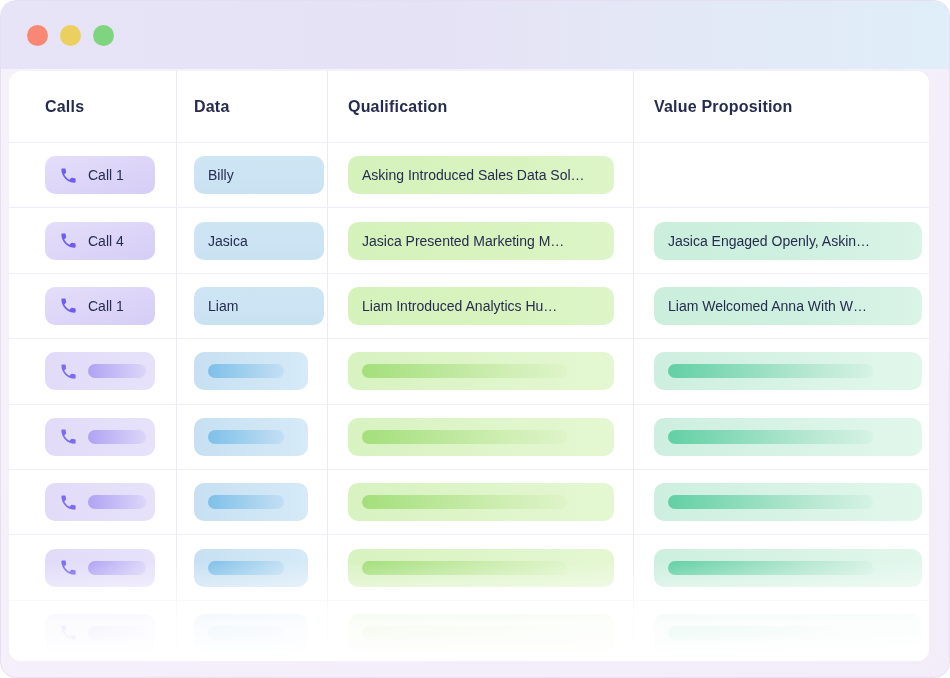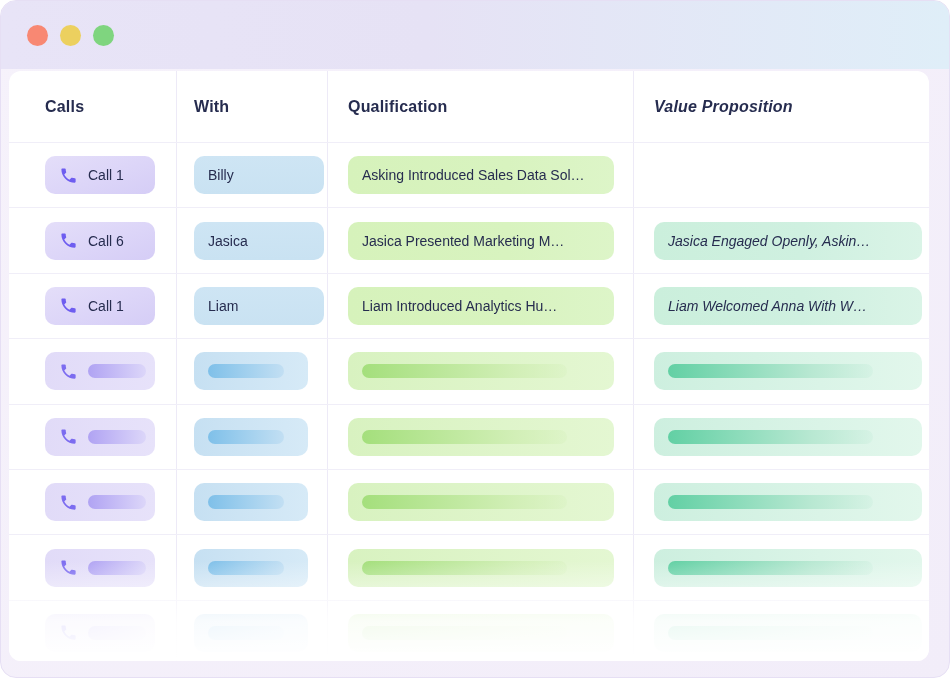--- a/index.html
+++ b/index.html
@@ -28,21 +28,21 @@
     background:var(--panel-bg);border-radius:12px;overflow:hidden;
   }
   .row{display:grid;grid-template-columns:168px 151px 306px 1fr;}
   .row.header{height:72px;border-bottom:1px solid var(--row-divider);}
   .row.data, .row.skeleton{height:65.4px;border-bottom:1px solid var(--row-divider);}
   .cell{display:flex;align-items:center;height:100%;overflow:hidden;}
   .cell.b{border-right:1px solid var(--divider);}
   .cell.c1{padding-left:36px;}
   .cell.c2{padding-left:17px;}
   .cell.c3{padding-left:20px;}
-  .cell.c4{padding-left:20px;font-style:italic;}
+  .cell.c4{padding-left:20px;}
   .hdr{font-size:16px;font-weight:700;color:var(--text-dark);letter-spacing:.2px;}
   .pill{
     height:38px;border-radius:10px;display:flex;align-items:center;
     padding:0 14px;font-size:14px;font-weight:500;color:var(--text-dark);
     white-space:nowrap;flex:none;
   }
   .pill.call{width:110px;gap:10px;background:linear-gradient(160deg,#e4def9 0%,var(--pill-purple) 55%,#d5cdf6 100%);cursor:pointer;}
   .pill.name{width:130px;background:linear-gradient(180deg,#cee5f4 0%,var(--pill-blue) 100%);}
   .pill.qual{width:266px;background:linear-gradient(90deg,#d6f2bb 0%,var(--pill-green) 60%,#ddf5c8 100%);}
   .pill.vp{width:268px;background:linear-gradient(90deg,#cbefdc 0%,var(--pill-mint) 55%,#daf4e7 100%);}
@@ -71,21 +71,21 @@
     <span class="light" style="background: rgb(236, 208, 95);"></span>
     <span class="light" style="background: rgb(127, 213, 127);"></span>
   </div>
 
   <div class="panel">
     <div class="row header">
       <div class="cell c1 b">
         <span class="hdr">Calls</span>
       </div>
       <div class="cell c2 b">
-        <span class="hdr">With</span>
+        <span class="hdr">Data</span>
       </div>
       <div class="cell c3 b">
         <span class="hdr">Qualification</span>
       </div>
       <div class="cell c4">
         <span class="hdr">Value Proposition</span>
       </div>
     </div>
 
     <div id="table-body">
@@ -109,21 +109,21 @@
       </div>
     </div>
   </div>
 
   <div class="row data">
     <div class="cell c1 b">
       <div class="pill call">
         <svg class="phone-ic" viewBox="0 0 24 24" fill="#6e5df0" aria-hidden="true">
           <path d="M6.62 10.79c1.44 2.83 3.76 5.14 6.59 6.59l2.2-2.2c.27-.27.67-.36 1.02-.24 1.12.37 2.33.57 3.57.57.55 0 1 .45 1 1V20c0 .55-.45 1-1 1-9.39 0-17-7.61-17-17 0-.55.45-1 1-1h3.5c.55 0 1 .45 1 1 0 1.25.2 2.45.57 3.57.11.35.03.74-.25 1.02l-2.2 2.2z"></path>
         </svg>
-        <span>Call 6</span>
+        <span>Call 4</span>
       </div>
     </div>
     <div class="cell c2 b">
       <div class="pill name">
         <span>Jasica</span>
       </div>
     </div>
     <div class="cell c3 b">
       <div class="pill qual">
         <span>Jasica Presented Marketing M…</span>

